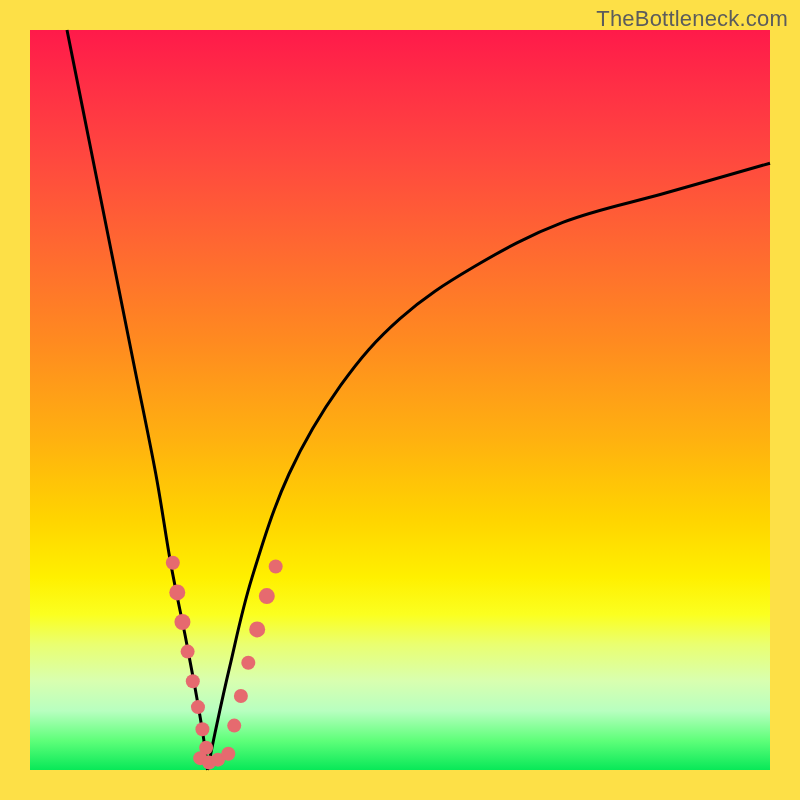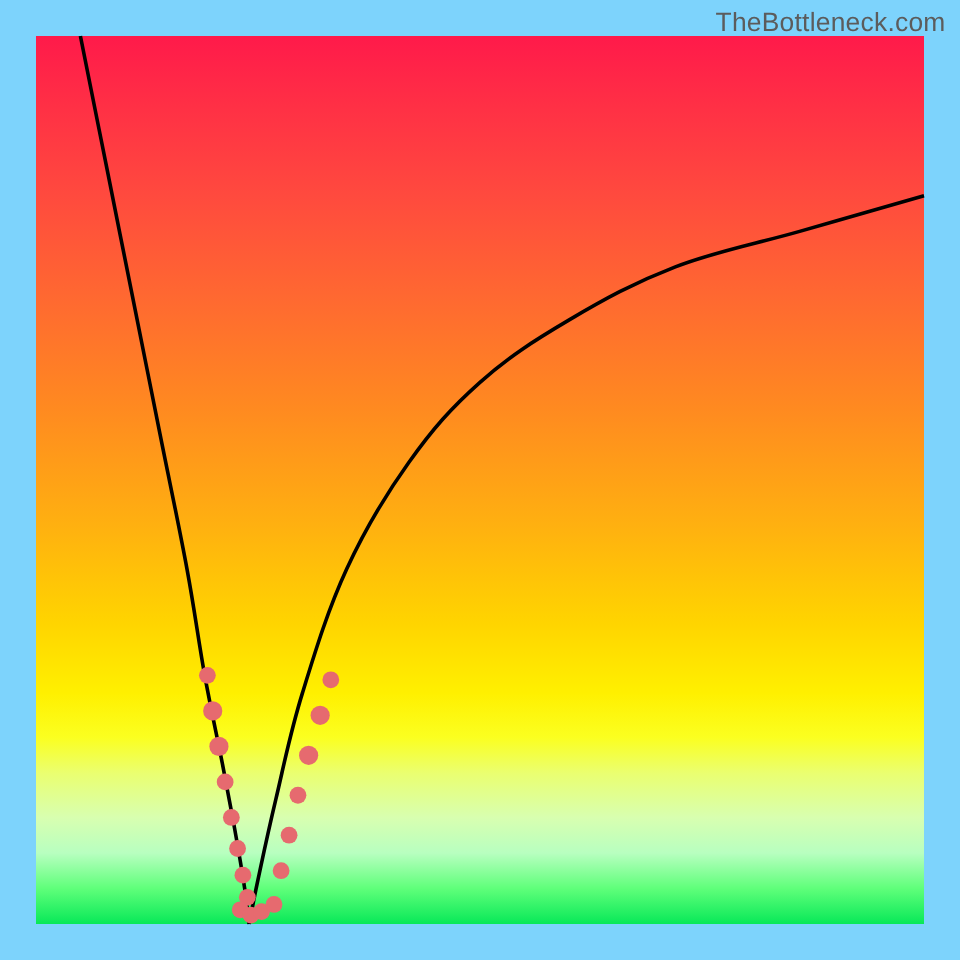--- a/index.html
+++ b/index.html
@@ -9,21 +9,21 @@
     height: 800px;
     overflow: hidden;
     background: #000;
   }
   .frame {
     position: absolute;
     left: 0;
     top: 0;
     width: 800px;
     height: 800px;
-    background: #7dd3fc;
+    background: #fde047;
     text-align: right;
   }
   .plot-area {
     position: absolute;
     left: 30px;
     top: 30px;
     width: 740px;
     height: 740px;
     
     background: linear-gradient(

